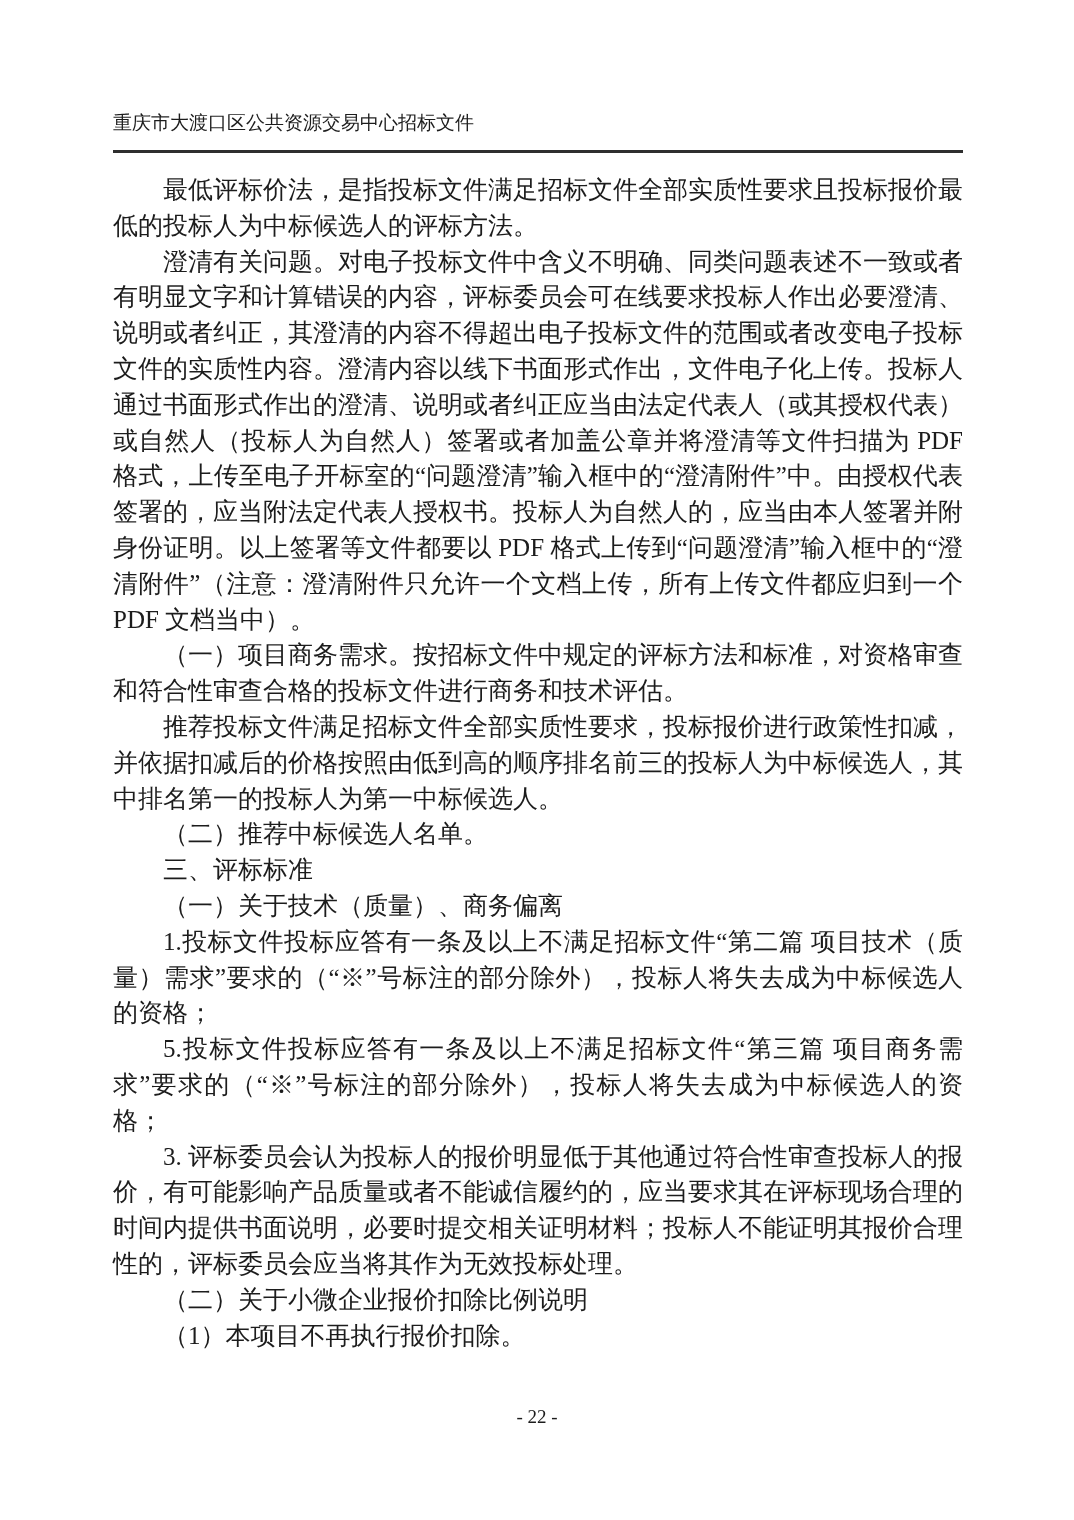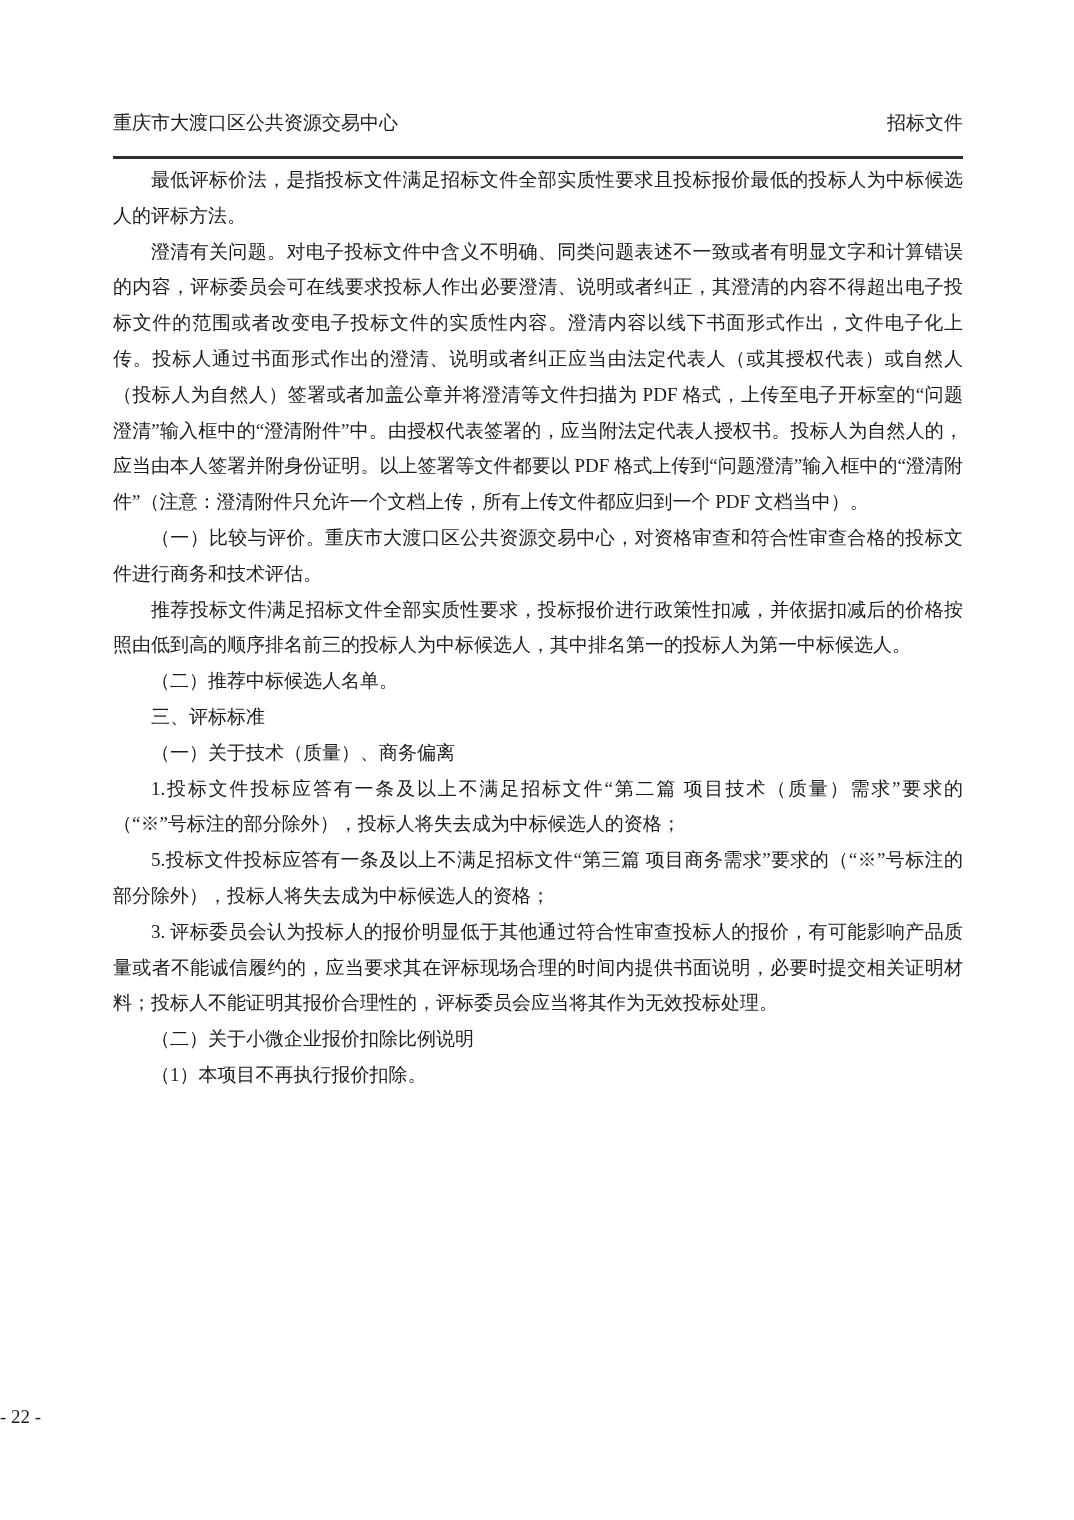--- a/index.html
+++ b/index.html
@@ -19,67 +19,67 @@
     position: absolute;
     inset: 0;
     background: #ffffff;
   }
   .page-header {
     position: absolute;
     left: 113px;
     right: 111px;
     top: 112px;
     display: flex;
-    justify-content: space-between;
+    justify-content: flex-start;
     align-items: flex-end;
-    padding-bottom: 22px;
+    padding-bottom: 16px;
     font-size: 19px;
     line-height: 22px;
     border-bottom: 3px solid #2e2e2e;
   }
   .content {
     position: absolute;
     left: 113px;
     right: 111px;
-    top: 162px;
-    font-size: 19px;
+    top: 172px;
+    font-size: 25px;
     line-height: 35.8px;
     text-align: justify;
   }
   .content p {
     margin: 0;
     padding: 0;
     text-indent: 2em;
   }
   .content p.heading {
     font-weight: normal;
   }
   .page-footer {
     position: absolute;
     left: 0;
     right: 0;
     top: 1406px;
-    text-align: left;
+    text-align: center;
     font-size: 19px;
   }
 </style>
 </head>
 <body>
 
 <div class="sheet">
 
   <header class="page-header">
     <span>重庆市大渡口区公共资源交易中心</span>
     <span>招标文件</span>
   </header>
 
   <main class="content">
     <p>最低评标价法，是指投标文件满足招标文件全部实质性要求且投标报价最低的投标人为中标候选人的评标方法。</p>
     <p>澄清有关问题。对电子投标文件中含义不明确、同类问题表述不一致或者有明显文字和计算错误的内容，评标委员会可在线要求投标人作出必要澄清、说明或者纠正，其澄清的内容不得超出电子投标文件的范围或者改变电子投标文件的实质性内容。澄清内容以线下书面形式作出，文件电子化上传。投标人通过书面形式作出的澄清、说明或者纠正应当由法定代表人（或其授权代表）或自然人（投标人为自然人）签署或者加盖公章并将澄清等文件扫描为 PDF 格式，上传至电子开标室的“问题澄清”输入框中的“澄清附件”中。由授权代表签署的，应当附法定代表人授权书。投标人为自然人的，应当由本人签署并附身份证明。以上签署等文件都要以 PDF 格式上传到“问题澄清”输入框中的“澄清附件”（注意：澄清附件只允许一个文档上传，所有上传文件都应归到一个 PDF 文档当中）。</p>
-    <p>（一）比较与评价。重庆市大渡口区公共资源交易中心，对资格审查和符合性审查合格的投标文件进行商务和技术评估。</p>
+    <p>（一）项目商务需求。按招标文件中规定的评标方法和标准，对资格审查和符合性审查合格的投标文件进行商务和技术评估。</p>
     <p>推荐投标文件满足招标文件全部实质性要求，投标报价进行政策性扣减，并依据扣减后的价格按照由低到高的顺序排名前三的投标人为中标候选人，其中排名第一的投标人为第一中标候选人。</p>
     <p>（二）推荐中标候选人名单。</p>
     <p class="heading">三、评标标准</p>
     <p>（一）关于技术（质量）、商务偏离</p>
     <p>1.投标文件投标应答有一条及以上不满足招标文件“第二篇 项目技术（质量）需求”要求的（“※”号标注的部分除外），投标人将失去成为中标候选人的资格；</p>
     <p>5.投标文件投标应答有一条及以上不满足招标文件“第三篇 项目商务需求”要求的（“※”号标注的部分除外），投标人将失去成为中标候选人的资格；</p>
     <p>3. 评标委员会认为投标人的报价明显低于其他通过符合性审查投标人的报价，有可能影响产品质量或者不能诚信履约的，应当要求其在评标现场合理的时间内提供书面说明，必要时提交相关证明材料；投标人不能证明其报价合理性的，评标委员会应当将其作为无效投标处理。</p>
     <p>（二）关于小微企业报价扣除比例说明</p>
     <p>（1）本项目不再执行报价扣除。</p>
   </main>

